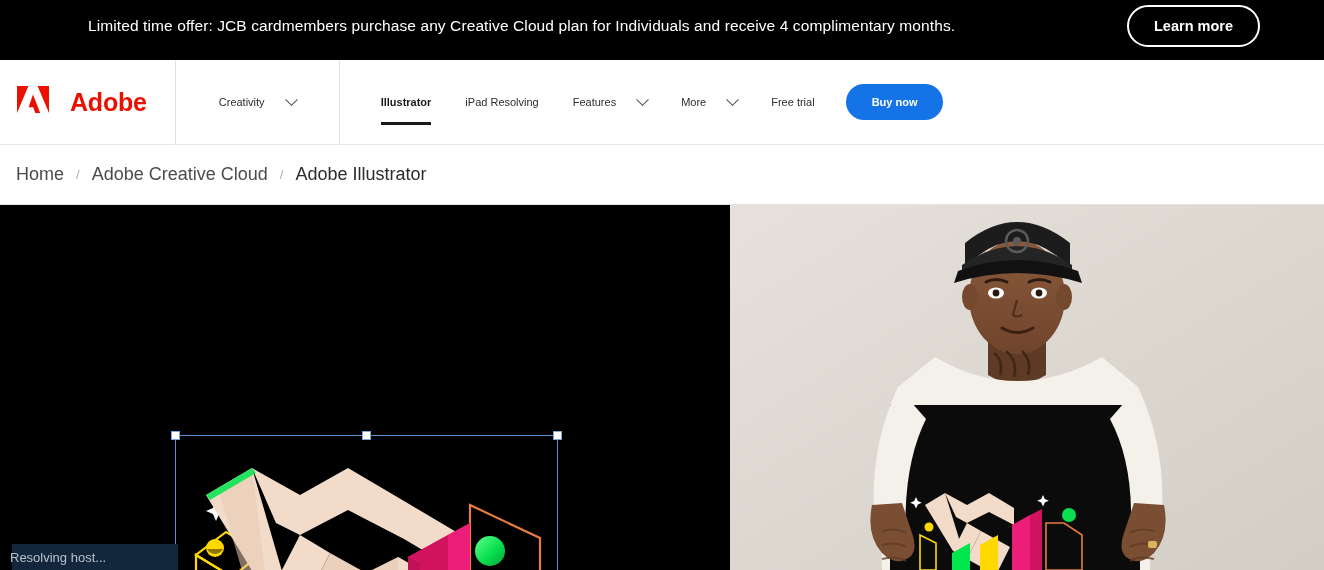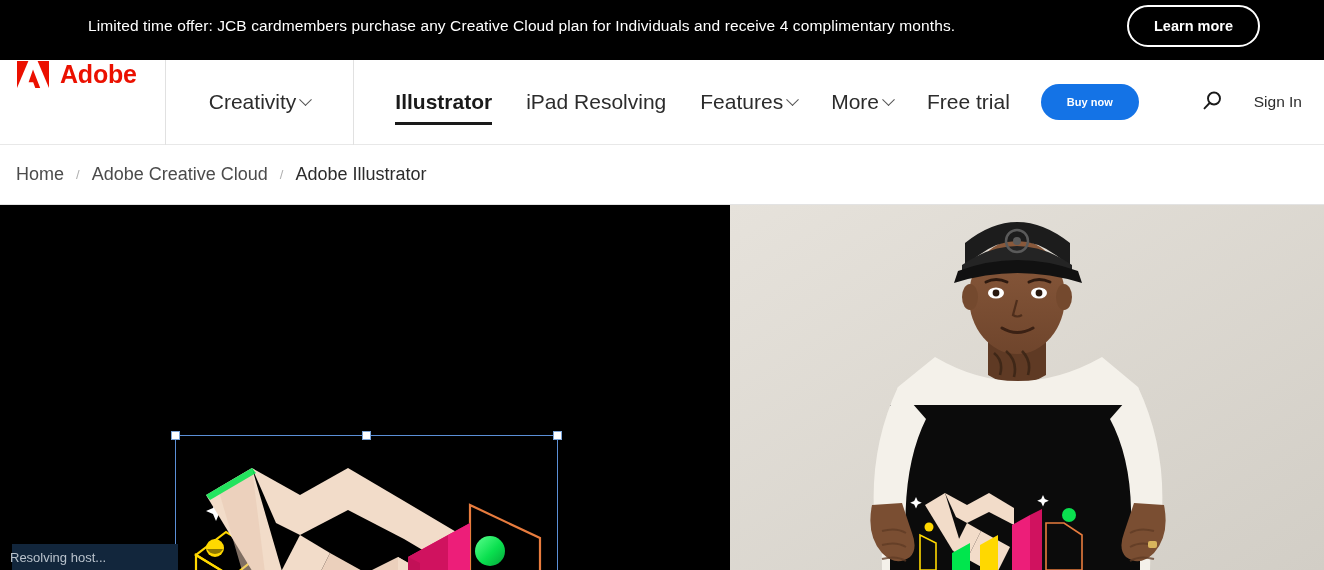--- a/index.html
+++ b/index.html
@@ -48,22 +48,22 @@
   .main-nav {
     position: relative;
     height: 85px;
     background: #ffffff;
     display: flex;
     align-items: center;
     border-bottom: 1px solid #e8e8e8;
   }
   .brand {
     display: flex;
-    align-items: flex-start;
-    gap: 10px;
+    align-items: center;
+    gap: 20px;
     padding: 0 28px 0 16px;
     height: 85px;
     border-right: 1px solid #e1e1e1;
     cursor: pointer;
   }
   .brand-mark { display: block; }
   .brand-name {
     color: #EB1000;
     font-size: 25px;
     font-weight: 700;
@@ -80,25 +80,25 @@
     display: flex;
     align-items: center;
     height: 85px;
     padding-left: 24px;
     gap: 0;
   }
   .nav-item {
     position: relative;
     display: flex;
     align-items: center;
-    gap: 5px;
+    gap: 22px;
     height: 85px;
     padding: 0 17px;
     color: #2c2c2c;
-    font-size: 21px;
+    font-size: 11px;
     font-weight: 400;
     cursor: pointer;
     white-space: nowrap;
     justify-content: space-between;
   }
   .nav-item.active { font-weight: 700; color: #1a1a1a; }
   .nav-item.active::after {
     content: "";
     position: absolute;
     left: 17px; right: 17px;
@@ -281,31 +281,20 @@
     </div>
     <div class="nav-item">
       <span>Free trial</span>
     </div>
   </div>
 
   <button class="buy-now-btn">Buy now</button>
 
   <div class="nav-spacer"></div>
 
-  <div class="nav-right">
-    <button class="search-btn">
-      <span>
-        <svg width="24" height="24" viewBox="0 0 24 24" aria-hidden="true">
-          <circle cx="14" cy="9.5" r="6" fill="none" stroke="#1a1a1a" stroke-width="1.9"></circle>
-          <line x1="9.6" y1="14" x2="4.5" y2="19.4" stroke="#1a1a1a" stroke-width="1.9" stroke-linecap="round"></line>
-        </svg>
-      </span>
-    </button>
-    <span class="sign-in">Sign In</span>
-  </div>
 </nav>
 
 <div class="breadcrumb-bar">
   <span class="crumb">Home</span>
   <span class="crumb-sep">/</span>
   <span class="crumb">Adobe Creative Cloud</span>
   <span class="crumb-sep">/</span>
   <span class="crumb current">Adobe Illustrator</span>
 </div>
 

